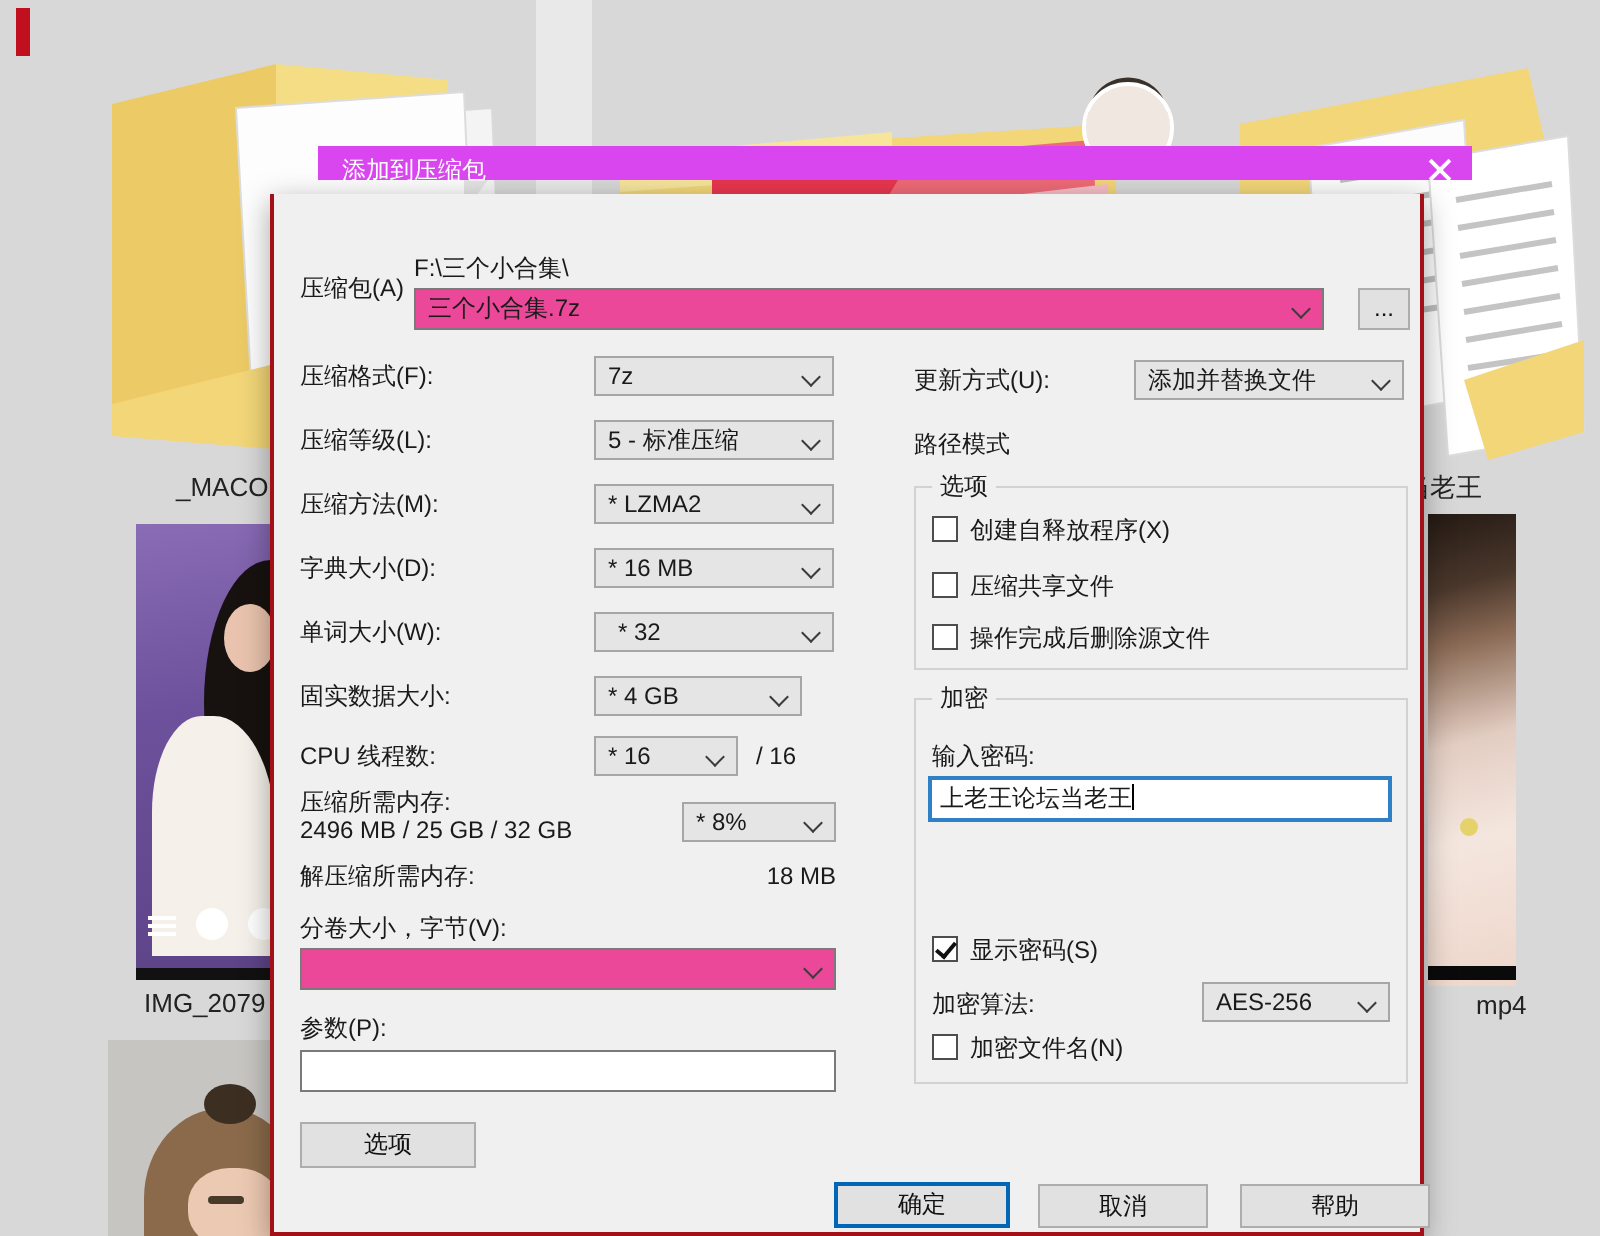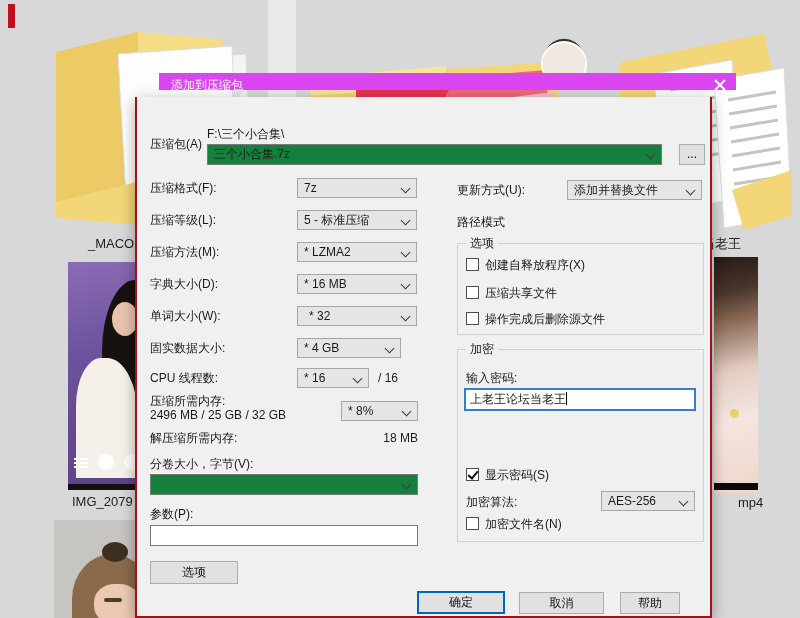--- a/index.html
+++ b/index.html
@@ -2,21 +2,21 @@
 <html><head>
 <meta charset="utf-8">
 <style>
   html,body{margin:0;padding:0;}
   #stage{position:relative;width:800px;height:618px;background:#d8d8d8;overflow:hidden;
          font-family:"Liberation Sans",sans-serif;font-size:12px;color:#1a1a1a;}
   .abs{position:absolute;}
   .lbl{position:absolute;white-space:nowrap;line-height:14px;}
   .combo{position:absolute;height:20px;background:#e5e5e5;border:1px solid #a6a6a6;box-sizing:border-box;
          line-height:18px;padding:0 18px 0 6px;overflow:hidden;white-space:nowrap;}
-  .combo.white{background:#15803d;border-color:#7a7a7a;}
+  .combo.white{background:#ec4899;border-color:#7a7a7a;}
   .chev{position:absolute;right:7px;top:6px;width:6px;height:6px;
         border-right:1px solid #3c3c3c;border-bottom:1px solid #3c3c3c;transform:rotate(45deg);}
   .btn{position:absolute;background:#e1e1e1;border:1px solid #adadad;box-sizing:border-box;
        text-align:center;color:#111;}
   .btn.default{border:2px solid #0067b8;}
   .txt{position:absolute;background:#fff;border:1px solid #7a7a7a;box-sizing:border-box;
        font-family:"Liberation Sans",sans-serif;font-size:12px;padding:0 4px;}
   .cb{position:absolute;width:13px;height:13px;background:#fff;border:1px solid #4d4d4d;box-sizing:border-box;}
   .cb.on::after{content:"";position:absolute;left:1px;top:2px;width:8px;height:4px;
         border-left:2px solid #111;border-bottom:2px solid #111;transform:rotate(-50deg);}
@@ -211,16 +211,16 @@
       <span class="lbl" style="left:8px;top:145px;">加密算法:</span>
       <div class="combo" style="left:143px;top:141px;width:94px;">
         <span>AES-256</span><span class="chev"></span>
       </div>
       <span class="cb" style="left:8px;top:167px;"></span>
       <span class="lbl" style="left:27px;top:167px;">加密文件名(N)</span>
     </div>
 
     <div class="btn default" style="left:280px;top:494px;width:88px;height:23px;line-height:19px;">确定</div>
     <div class="btn" style="left:382px;top:495px;width:85px;height:22px;line-height:20px;">取消</div>
-    <div class="btn" style="left:483px;top:495px;width:60px;height:22px;line-height:20px;">帮助</div>
+    <div class="btn" style="left:483px;top:495px;width:95px;height:22px;line-height:20px;">帮助</div>
   </div>
 
 </div>
 
 </body></html>

